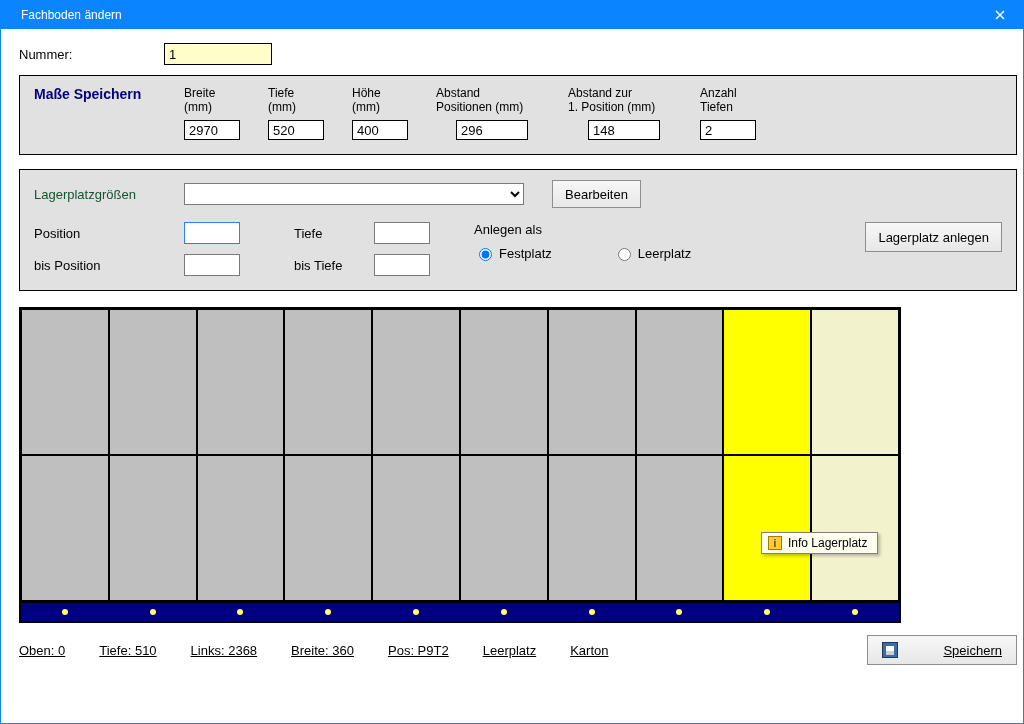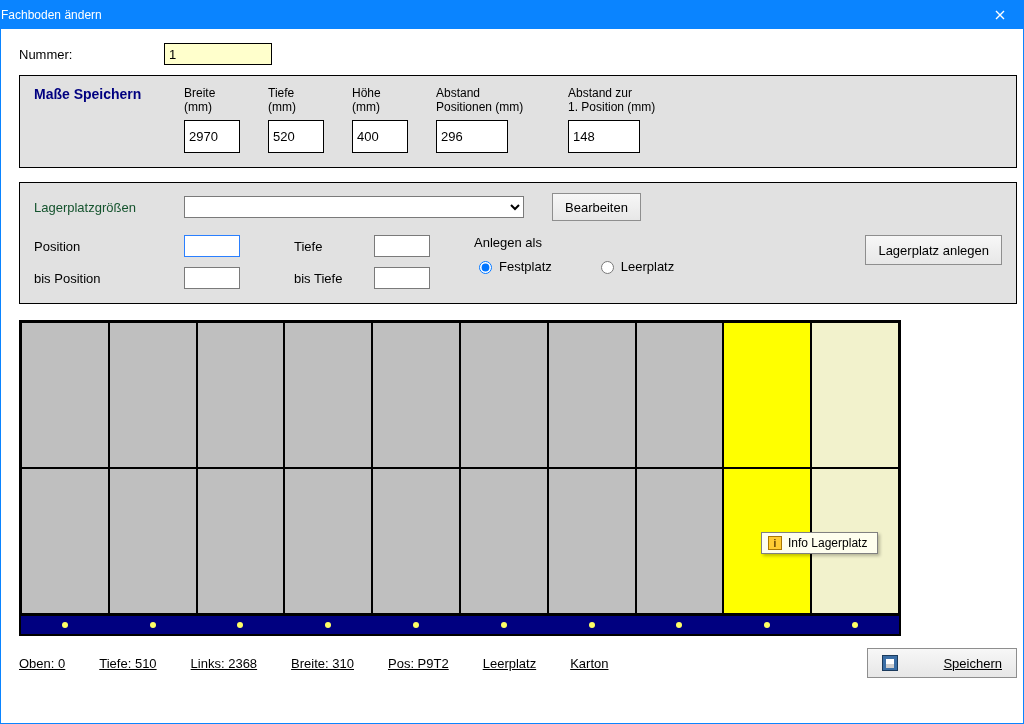--- a/index.html
+++ b/index.html
@@ -1,54 +1,54 @@
 <!DOCTYPE html>
 <html><head>
 <meta charset="utf-8">
 <style>
   * { box-sizing: border-box; font-family: "Segoe UI", Tahoma, Arial, sans-serif; }
   html, body { margin: 0; padding: 0; }
   body { width: 1024px; height: 724px; overflow: hidden; background: #fff; }
 
   .window { width: 1024px; height: 724px; border: 1px solid #0a84ff; display: flex; flex-direction: column; }
   .titlebar { height: 28px; background: #0a84ff; color: #fff; display: flex; align-items: center; font-size: 12px; }
-  .titlebar .title { padding-left: 0; flex: 1; }
+  .titlebar .title { padding-left: 20px; flex: 1; }
   .titlebar .close { width: 46px; height: 100%; display: flex; align-items: center; justify-content: center; cursor: default; }
   .content { flex: 1; background: #fff; padding: 14px 6px 14px 18px; position: relative; display:flex; flex-direction:column; }
 
   .row-number { display:flex; align-items:center; margin-bottom:10px; }
   .row-number .lbl { width:145px; font-size:13px; color:#000; }
   .row-number input { width:108px; height:22px; font-size:13px; padding:2px 4px; background:#ffffcc; border:1px solid #000; }
 
   .panel { border:1px solid #000; background:#e1e1e1; padding:10px 14px 14px 14px; margin-bottom:14px; }
 
   .masse-head { display:flex; }
   .masse-head .title-col { width:150px; font-weight:bold; color:#000080; font-size:14px; }
   .mcol { display:flex; flex-direction:column; margin-right:12px; }
   .mcol .mh { font-size:12px; color:#000000; line-height:14px; height:34px; }
-  .mcol input { height:33px; font-size:13px; padding:2px 4px; border:1px solid #000; background:#fff; }
+  .mcol input { height:20px; font-size:13px; padding:2px 4px; border:1px solid #000; background:#fff; }
   .mcol.small input { width:56px; }
-  .mcol.med input { width:72px; }
+  .mcol.med input { width:72px;margin-left:20px; }
   .mcol.small { width:72px; }
   .mcol.med { width:120px; }
   .mcol.last { width:70px; }
 
   .lager-row { display:flex; align-items:center; margin-bottom:14px; }
   .lager-row .lbl { width:150px; color:#14532d; font-size:13px; }
   .lager-row select { width:340px; height:22px; font-size:13px; border:1px solid #7a7a7a; background:#fff; }
   .lager-row .btn { margin-left:28px; }
 
   .btn { height:28px; padding:0 12px; font-size:13px; background:linear-gradient(#f7f7f7,#e7e7e7); border:1px solid #8e8e8e; cursor:default; display:inline-flex; align-items:center; gap:6px; }
   .pos-left { display:grid; grid-template-columns:150px 70px 40px 80px 70px; row-gap:10px; column-gap:0; align-items:center; font-size:13px; }
   .pos-left input { width:56px; height:22px; border:1px solid #7a7a7a; padding:2px 4px; font-size:13px; }
   .pos-left input.focused { border:1px solid #2a7fff; }
 
   .radio-block { margin-left:30px; font-size:13px; }
   .radio-block .rlabel { margin-bottom:8px; }
-  .radio-block .ropts { display:flex; gap:44px; align-items:center; }
+  .radio-block .ropts { display:flex; gap:61px; align-items:center; }
   .radio-block label { display:flex; align-items:center; gap:4px; }
 
   .create-btn-wrap { margin-left:auto; display:flex; align-items:flex-end; }
 
   
   .viz-wrap { margin-top:2px; }
   .viz { display:flex; flex-direction:column; border:2px solid #000; width:882px; height:296px; }
   .viz-row { display:flex; flex:1; }
   .viz-cell { flex:1; border:1px solid #000; background:#bfbfbf; }
   .viz-cell.yellow { background:#ffff00; }
@@ -103,20 +103,24 @@
           <div class="mh">Höhe<br>(mm)</div>
           <input value="400" style="">
         </div>
         <div class="mcol med">
           <div class="mh">Abstand<br>Positionen (mm)</div>
           <input value="296" style="">
         </div>
         <div class="mcol med">
           <div class="mh">Abstand zur<br>1. Position (mm)</div>
           <input value="148" style="">
+        </div>
+        <div class="mcol last">
+          <div class="mh">Anzahl<br>Tiefen</div>
+          <input style="width: 56px;" value="2">
         </div>
       </div>
     </div>
 
     <div class="panel">
       <div class="lager-row">
         <span class="lbl">Lagerplatzgrößen</span>
         <select></select>
         <button class="btn">
             <span>Bearbeiten</span>
@@ -223,21 +227,21 @@
 
     <div class="tooltip-pop">
       <span class="info-icon">i</span>
       <span>Info Lagerplatz</span>
     </div>
 
     <div class="statusbar">
       <span>Oben: 0</span>
       <span>Tiefe: 510</span>
       <span>Links: 2368</span>
-      <span>Breite: 310</span>
+      <span>Breite: 360</span>
       <span>Pos: P9T2</span>
       <span>Leerplatz</span>
       <span>Karton</span>
       <span class="spacer"></span>
       <button class="btn save-btn">
         <span class="save-icon"></span>
         <span>Speichern</span>
       </button>
     </div>
 

